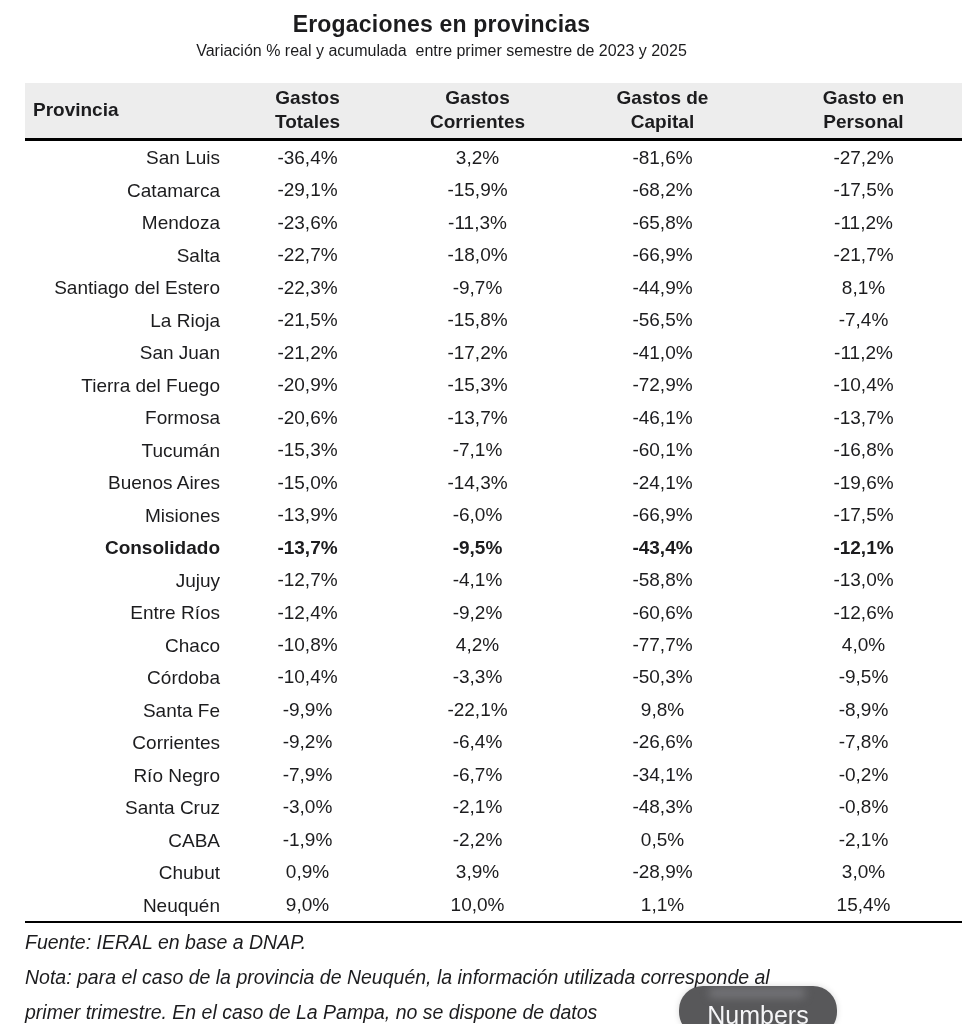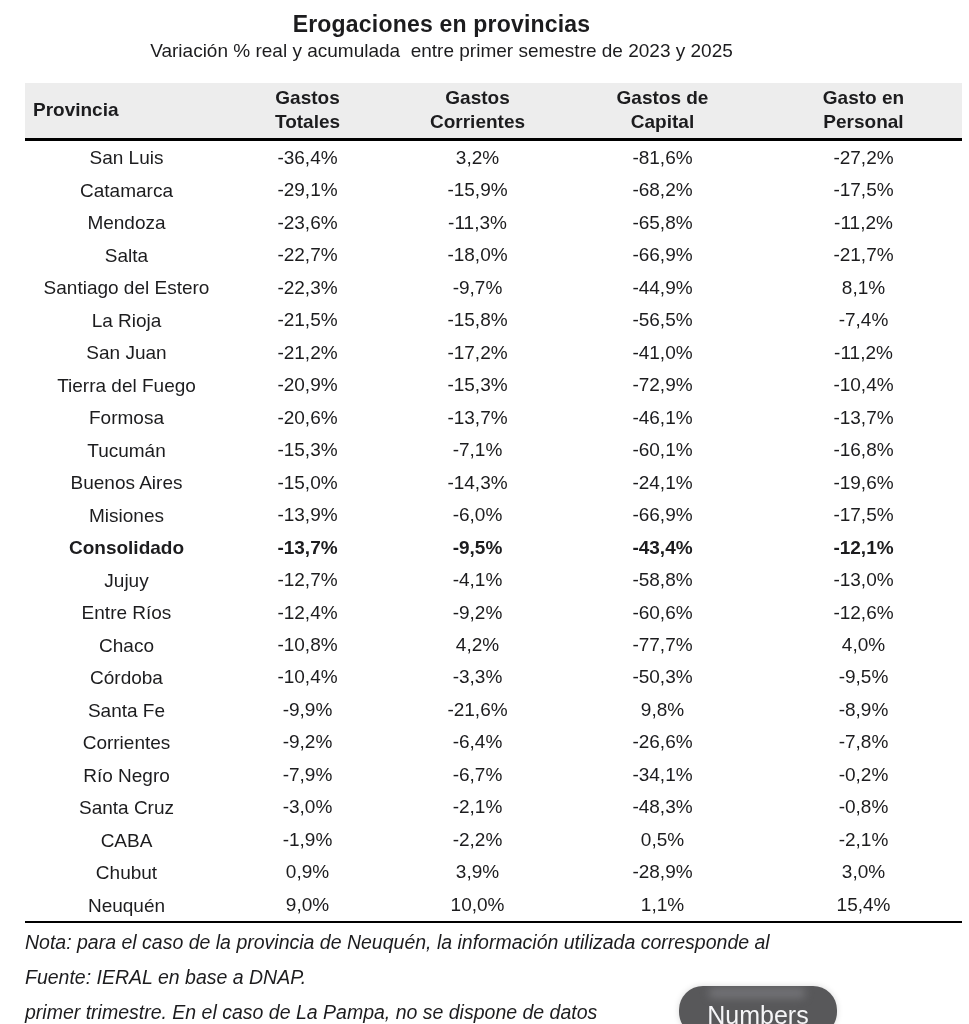--- a/index.html
+++ b/index.html
@@ -18,21 +18,21 @@
   }
   .title {
     text-align: center;
     font-size: 23px;
     font-weight: 700;
     letter-spacing: 0.2px;
     line-height: 28px;
   }
   .subtitle {
     text-align: center;
-    font-size: 19px;
+    font-size: 16px;
     line-height: 25px;
     white-space: pre-wrap;
   }
   .table-wrap {
     margin: 20px 7px 0 25px;
     width: 937px;
   }
   table {
     width: 937px;
     border-collapse: collapse;
@@ -60,21 +60,21 @@
     margin-left: 16px;
   }
   tbody td {
     font-size: 19px;
     line-height: 31px;
     text-align: center;
     vertical-align: middle;
     padding: 0;
   }
   tbody td.prov-cell {
-    text-align: center;
+    text-align: right;
     padding-left: 8px;
     text-decoration: underline;
   }
   tbody td.prov-cell span {
     display: inline-block;
     max-width: 175px;
     line-height: 31px;
     vertical-align: middle;
   }
   tbody tr.bold td { font-weight: 700; }
@@ -258,21 +258,21 @@
           <tr>
             <td class="prov-cell"><span>Córdoba</span></td>
             <td>-10,4%</td>
             <td>-3,3%</td>
             <td>-50,3%</td>
             <td>-9,5%</td>
           </tr>
           <tr>
             <td class="prov-cell"><span>Santa Fe</span></td>
             <td>-9,9%</td>
-            <td>-21,6%</td>
+            <td>-22,1%</td>
             <td>9,8%</td>
             <td>-8,9%</td>
           </tr>
           <tr>
             <td class="prov-cell"><span>Corrientes</span></td>
             <td>-9,2%</td>
             <td>-6,4%</td>
             <td>-26,6%</td>
             <td>-7,8%</td>
           </tr>
@@ -309,22 +309,22 @@
             <td>9,0%</td>
             <td>10,0%</td>
             <td>1,1%</td>
             <td>15,4%</td>
           </tr>
         </tbody>
     </table>
   </div>
 
   <div class="footer">
+    <div class="line">Fuente: IERAL en base a DNAP.</div>
     <div class="line">Nota: para el caso de la provincia de Neuquén, la información utilizada corresponde al</div>
-    <div class="line">Fuente: IERAL en base a DNAP.</div>
     <div class="line">primer trimestre. En el caso de La Pampa, no se dispone de datos</div>
   </div>
 
   <div class="numbers-badge">
     <span class="smudge"></span>
     <span class="label">Numbers</span>
   </div>
 </div>
 
 </body></html>

